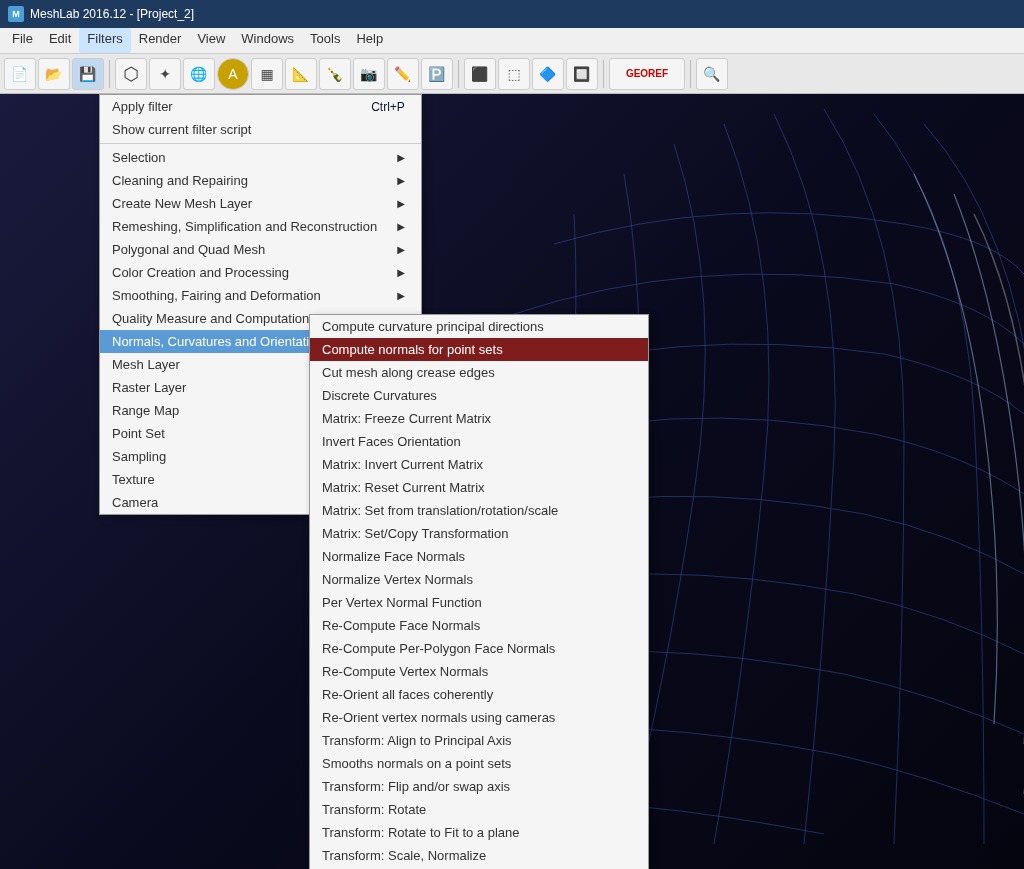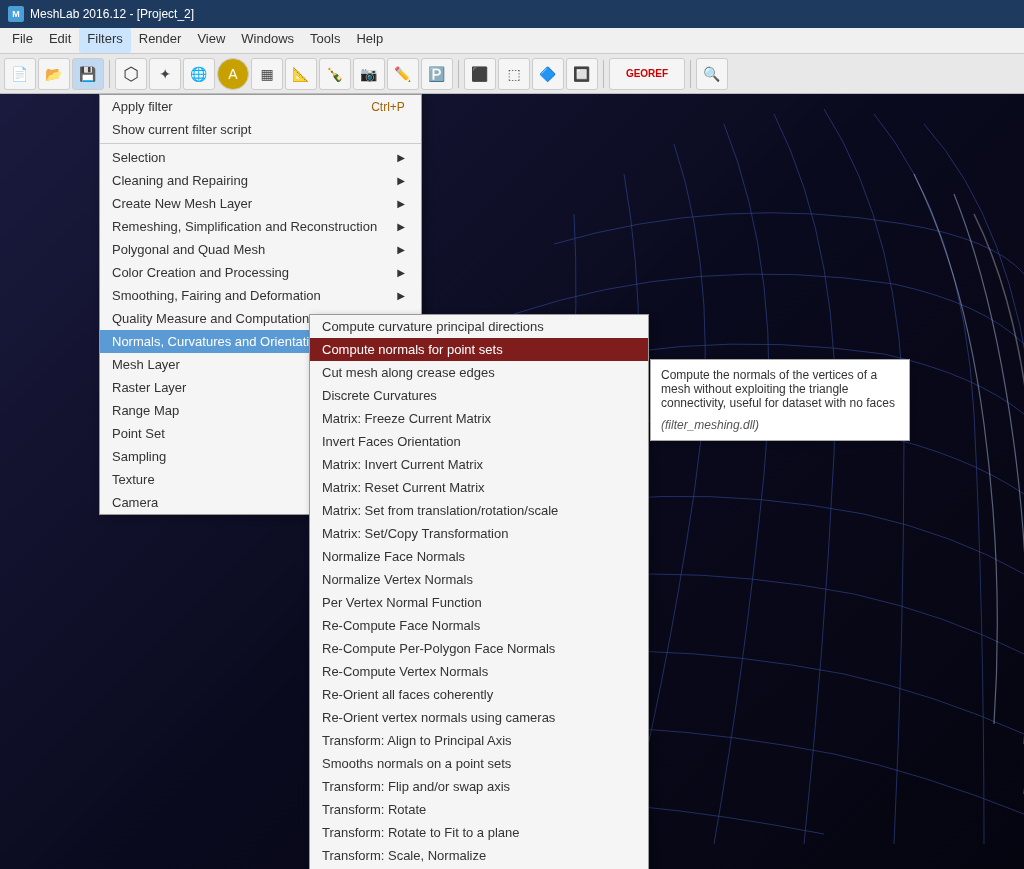--- a/index.html
+++ b/index.html
@@ -130,21 +130,21 @@
       height: 1px;
       background: #ccc;
       margin: 2px 0;
     }
     .menu-arrow {
       margin-left: 20px;
       font-size: 10px;
     }
     .menu-shortcut {
       margin-left: 40px;
-      color: #a16207;
+      color: #0f172a;
       font-size: 12px;
     }
 
     
     #normals-submenu {
       position: absolute;
       top: 220px;
       left: 301px;
       background: #f5f5f5;
       border: 1px solid #999;
@@ -422,19 +422,15 @@
         <span>Transform: Rotate to Fit to a plane</span>
       </div>
       <div class="submenu-item">
         <span>Transform: Scale, Normalize</span>
       </div>
       <div class="submenu-item">
         
       </div>
     </div>
 
-    <div id="tooltip-box">
-      <span>Compute the normals of the vertices of a mesh without exploiting the triangle connectivity, useful for dataset with no faces</span>
-      <div class="tooltip-italic">(filter_meshing.dll)</div>
-    </div>
 
   </div>
 </div>
 
 </body></html>

